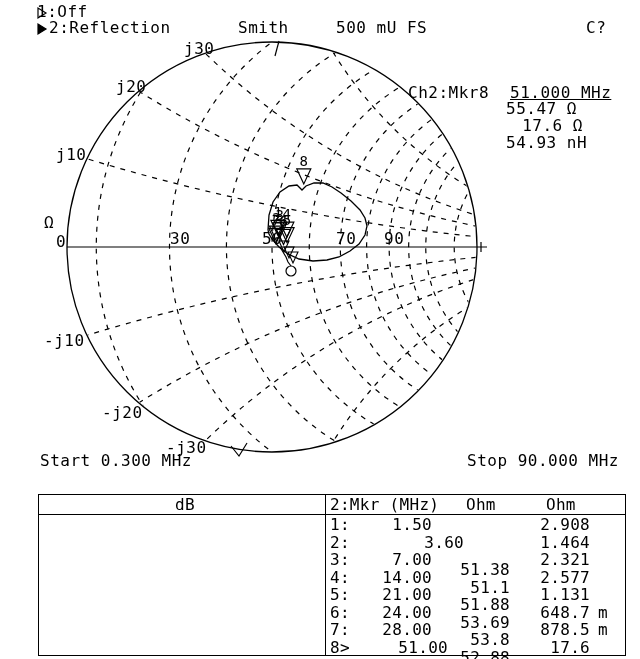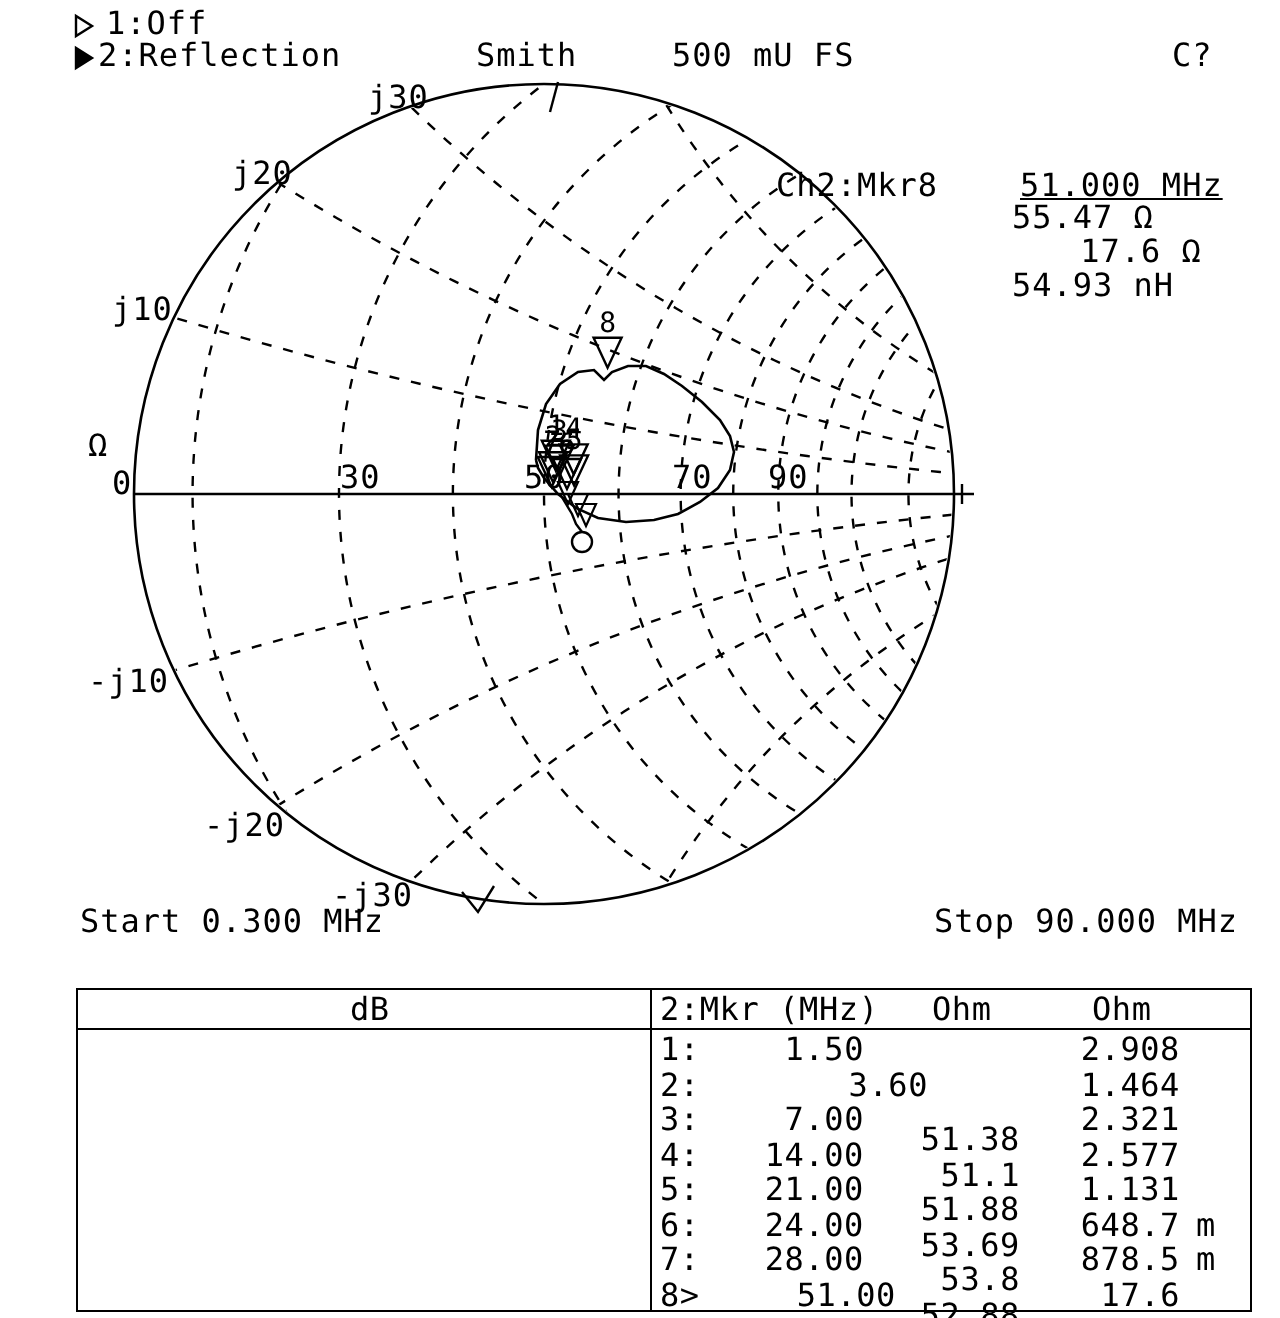--- a/index.html
+++ b/index.html
@@ -110,29 +110,29 @@
           <text x="303.7954622119986" y="165.8882159375289" fill="#000" font-size="14px" text-anchor="middle">8</text>
         </g>
       </g>
       <line x1="279" y1="41" x2="275" y2="56" stroke="#000" stroke-width="1.2"></line>
       <polyline points="231,446 239,456 247,443" fill="none" stroke="#000" stroke-width="1.2"></polyline>
       <line x1="481" y1="242" x2="481" y2="252" stroke="#000" stroke-width="1.2"></line>
       <polygon points="38,8 38,18 46,13" fill="none" stroke="#000" stroke-width="1.2"></polygon>
       <polygon points="38,24 38,34 46,29" fill="#000" stroke="#000" stroke-width="1.2"></polygon>
     </svg>
   <div id="labels-layer">
-      <span class="lbl" style="left: 53px; top: 4px; text-align: center;">1:Off</span>
+      <span class="lbl" style="left: 37px; top: 4px; text-align: center;">1:Off</span>
       <span class="lbl" style="left: 49px; top: 20px;">2:Reflection</span>
       <span class="lbl" style="left: 238px; top: 20px;">Smith</span>
       <span class="lbl" style="left: 336px; top: 20px;">500 mU FS</span>
       <span class="lbl" style="left: 586px; top: 20px;">C?</span>
-      <span class="lbl" style="left: 388px; top: 85px;">Ch2:Mkr8</span>
+      <span class="lbl" style="left: 408px; top: 85px;">Ch2:Mkr8</span>
       <span class="lbl" style="left: 510px; top: 85px; text-decoration: underline;">51.000 MHz</span>
       <span class="lbl" style="left: 506px; top: 101px;">55.47 Ω</span>
-      <span class="lbl" style="left: 530px; top: 118px;"> 17.6 Ω</span>
+      <span class="lbl" style="left: 512px; top: 118px;"> 17.6 Ω</span>
       <span class="lbl" style="left: 506px; top: 135px;">54.93 nH</span>
       <span class="lbl" style="left: 40px; top: 453px;">Start 0.300 MHz</span>
       <span class="lbl" style="left: 467px; top: 453px;">Stop 90.000 MHz</span>
     </div>
 
   <div id="mtable">
     <div id="mt-header">
         <span class="hcol" style="left: 136px; top: 1px;">dB</span>
         <span class="hcol" style="left: 291px; top: 1px;">2:Mkr (MHz)</span>
         <span class="hcol" style="left: 427px; top: 1px;">Ohm</span>

